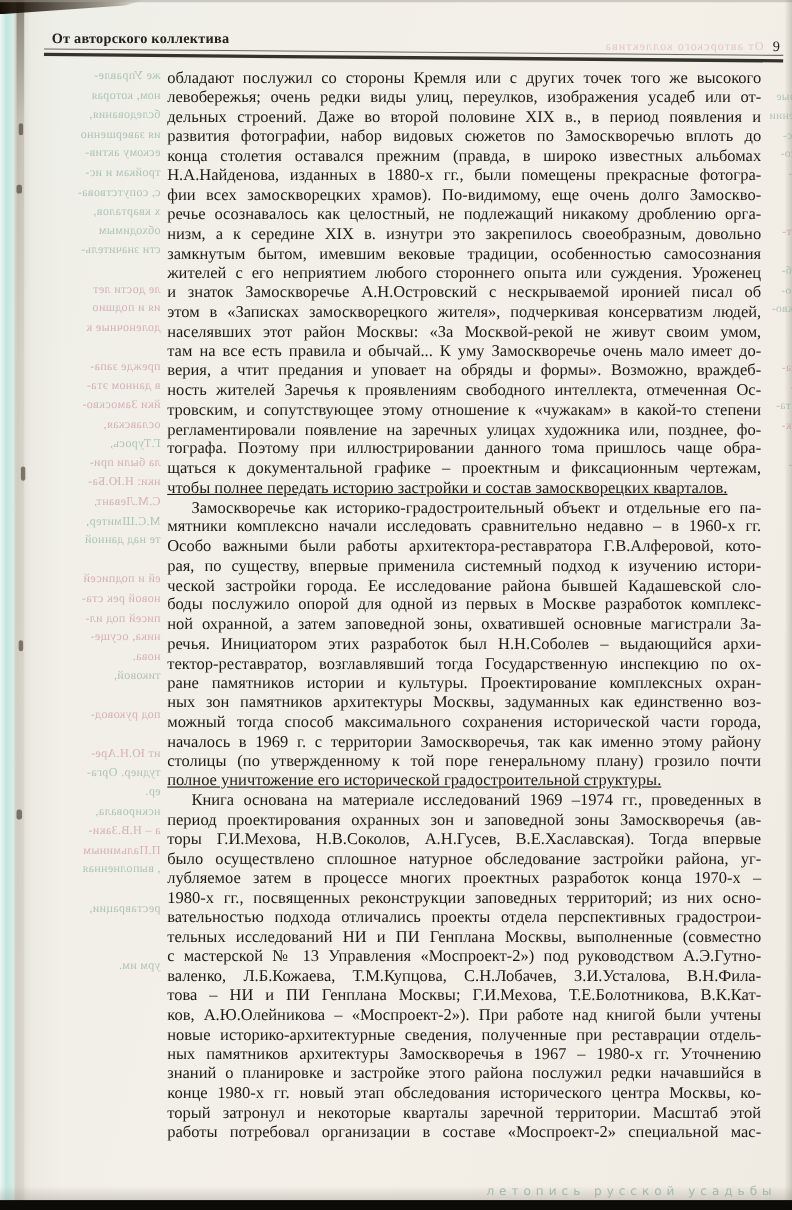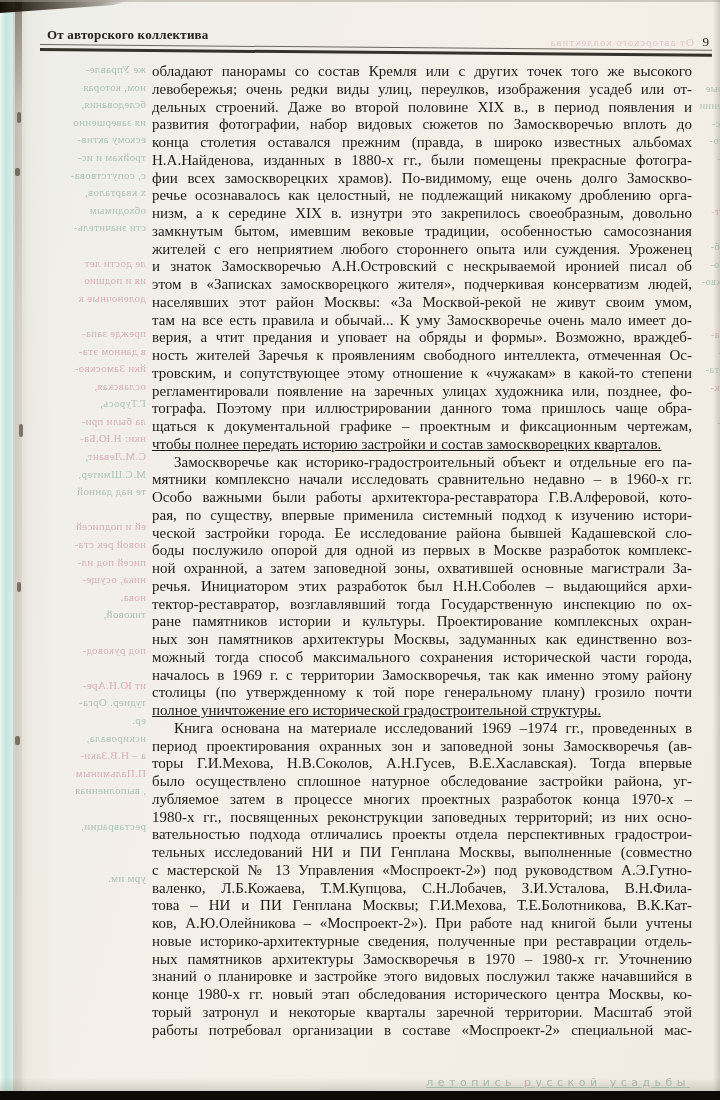--- a/index.html
+++ b/index.html
@@ -39,22 +39,22 @@
   .para.indent .line:first-child{text-indent:22px;}
   
   .bleed-left{position:absolute;left:26px;top:61px;width:120px;transform:scaleX(-1);}
   .bleed-right{position:absolute;left:694px;top:62px;width:74px;transform:scaleX(-1);}
   .frag{font-size:11px;line-height:17.6px;height:17.6px;letter-spacing:.3px;white-space:nowrap;
     text-align:left;filter:blur(.4px);}
   .frag.pink{color:rgba(193,124,146,.55);}
   .frag.green{color:rgba(128,168,148,.6);}
   .bleed-right .frag{font-size:10.5px;}
   
-  .watermark{position:absolute;right:30px;bottom:11px;font-size:11px;letter-spacing:4.5px;
-    color:rgba(148,176,160,.8);font-family:"DejaVu Sans","Liberation Sans",sans-serif;filter:blur(.3px);text-decoration:underline;}
+  .watermark{position:absolute;right:14px;bottom:11px;font-size:11px;letter-spacing:4.5px;
+    color:rgba(148,176,160,.8);font-family:"DejaVu Sans","Liberation Sans",sans-serif;filter:blur(.3px);}
 </style>
 </head>
 <body>
 
 <div class="page">
 
   <div class="edge-strip"></div>
   <div class="gutter"></div>
   <div class="crease"></div>
   <div class="nick" style="left:17px;top:112px;width:4px;height:11px;"></div>
@@ -144,32 +144,32 @@
       <div class="frag pink">одящих эта-</div>
       <div class="frag pink">рации зда-</div>
       <div class="frag green">разными эта-</div>
       <div class="frag pink">ной Замоск-</div>
       <div class="frag pink">ра там-</div>
       <div class="frag green">и Замоско-</div>
     </div>
 
   <div class="body-text">
       <div class="para">
-        <div class="line">обладают панорамы со состав Кремля или с других точек того же высокого</div>
+        <div class="line">обладают послужил со стороны Кремля или с других точек того же высокого</div>
         <div class="line">левобережья; очень редки виды улиц, переулков, изображения усадеб или от-</div>
         <div class="line">дельных строений. Даже во второй половине XIX в., в период появления и</div>
         <div class="line">развития фотографии, набор видовых сюжетов по Замоскворечью вплоть до</div>
         <div class="line">конца столетия оставался прежним (правда, в широко известных альбомах</div>
         <div class="line">Н.А.Найденова, изданных в 1880-х гг., были помещены прекрасные фотогра-</div>
         <div class="line">фии всех замоскворецких храмов). По-видимому, еще очень долго Замоскво-</div>
         <div class="line">речье осознавалось как целостный, не подлежащий никакому дроблению орга-</div>
         <div class="line">низм, а к середине XIX в. изнутри это закрепилось своеобразным, довольно</div>
         <div class="line">замкнутым бытом, имевшим вековые традиции, особенностью самосознания</div>
         <div class="line">жителей с его неприятием любого стороннего опыта или суждения. Уроженец</div>
-        <div class="line">и знаток Замоскворечью А.Н.Островский с нескрываемой иронией писал об</div>
+        <div class="line">и знаток Замоскворечье А.Н.Островский с нескрываемой иронией писал об</div>
         <div class="line">этом в «Записках замоскворецкого жителя», подчеркивая консерватизм людей,</div>
         <div class="line">населявших этот район Москвы: «За Москвой-рекой не живут своим умом,</div>
         <div class="line">там на все есть правила и обычай... К уму Замоскворечье очень мало имеет до-</div>
         <div class="line">верия, а чтит предания и уповает на обряды и формы». Возможно, враждеб-</div>
         <div class="line">ность жителей Заречья к проявлениям свободного интеллекта, отмеченная Ос-</div>
         <div class="line">тровским, и сопутствующее этому отношение к «чужакам» в какой-то степени</div>
         <div class="line">регламентировали появление на заречных улицах художника или, позднее, фо-</div>
         <div class="line">тографа. Поэтому при иллюстрировании данного тома пришлось чаще обра-</div>
         <div class="line">щаться к документальной графике – проектным и фиксационным чертежам,</div>
         <div class="line last">чтобы полнее передать историю застройки и состав замоскворецких кварталов.</div>
@@ -198,22 +198,22 @@
         <div class="line">было осуществлено сплошное натурное обследование застройки района, уг-</div>
         <div class="line">лубляемое затем в процессе многих проектных разработок конца 1970-х –</div>
         <div class="line">1980-х гг., посвященных реконструкции заповедных территорий; из них осно-</div>
         <div class="line">вательностью подхода отличались проекты отдела перспективных градострои-</div>
         <div class="line">тельных исследований НИ и ПИ Генплана Москвы, выполненные (совместно</div>
         <div class="line">с мастерской № 13 Управления «Моспроект-2») под руководством А.Э.Гутно-</div>
         <div class="line">валенко, Л.Б.Кожаева, Т.М.Купцова, С.Н.Лобачев, З.И.Усталова, В.Н.Фила-</div>
         <div class="line">това – НИ и ПИ Генплана Москвы; Г.И.Мехова, Т.Е.Болотникова, В.К.Кат-</div>
         <div class="line">ков, А.Ю.Олейникова – «Моспроект-2»). При работе над книгой были учтены</div>
         <div class="line">новые историко-архитектурные сведения, полученные при реставрации отдель-</div>
-        <div class="line">ных памятников архитектуры Замоскворечья в 1970 – 1980-х гг. Уточнению</div>
-        <div class="line">знаний о планировке и застройке этого видовых послужил также начавшийся в</div>
+        <div class="line">ных памятников архитектуры Замоскворечья в 1967 – 1980-х гг. Уточнению</div>
+        <div class="line">знаний о планировке и застройке этого района послужил редки начавшийся в</div>
         <div class="line">конце 1980-х гг. новый этап обследования исторического центра Москвы, ко-</div>
         <div class="line">торый затронул и некоторые кварталы заречной территории. Масштаб этой</div>
         <div class="line">работы потребовал организации в составе «Моспроект-2» специальной мас-</div>
       </div>
     </div>
 
   <div class="watermark">летопись русской усадьбы</div>
 </div>
 
 </body></html>

